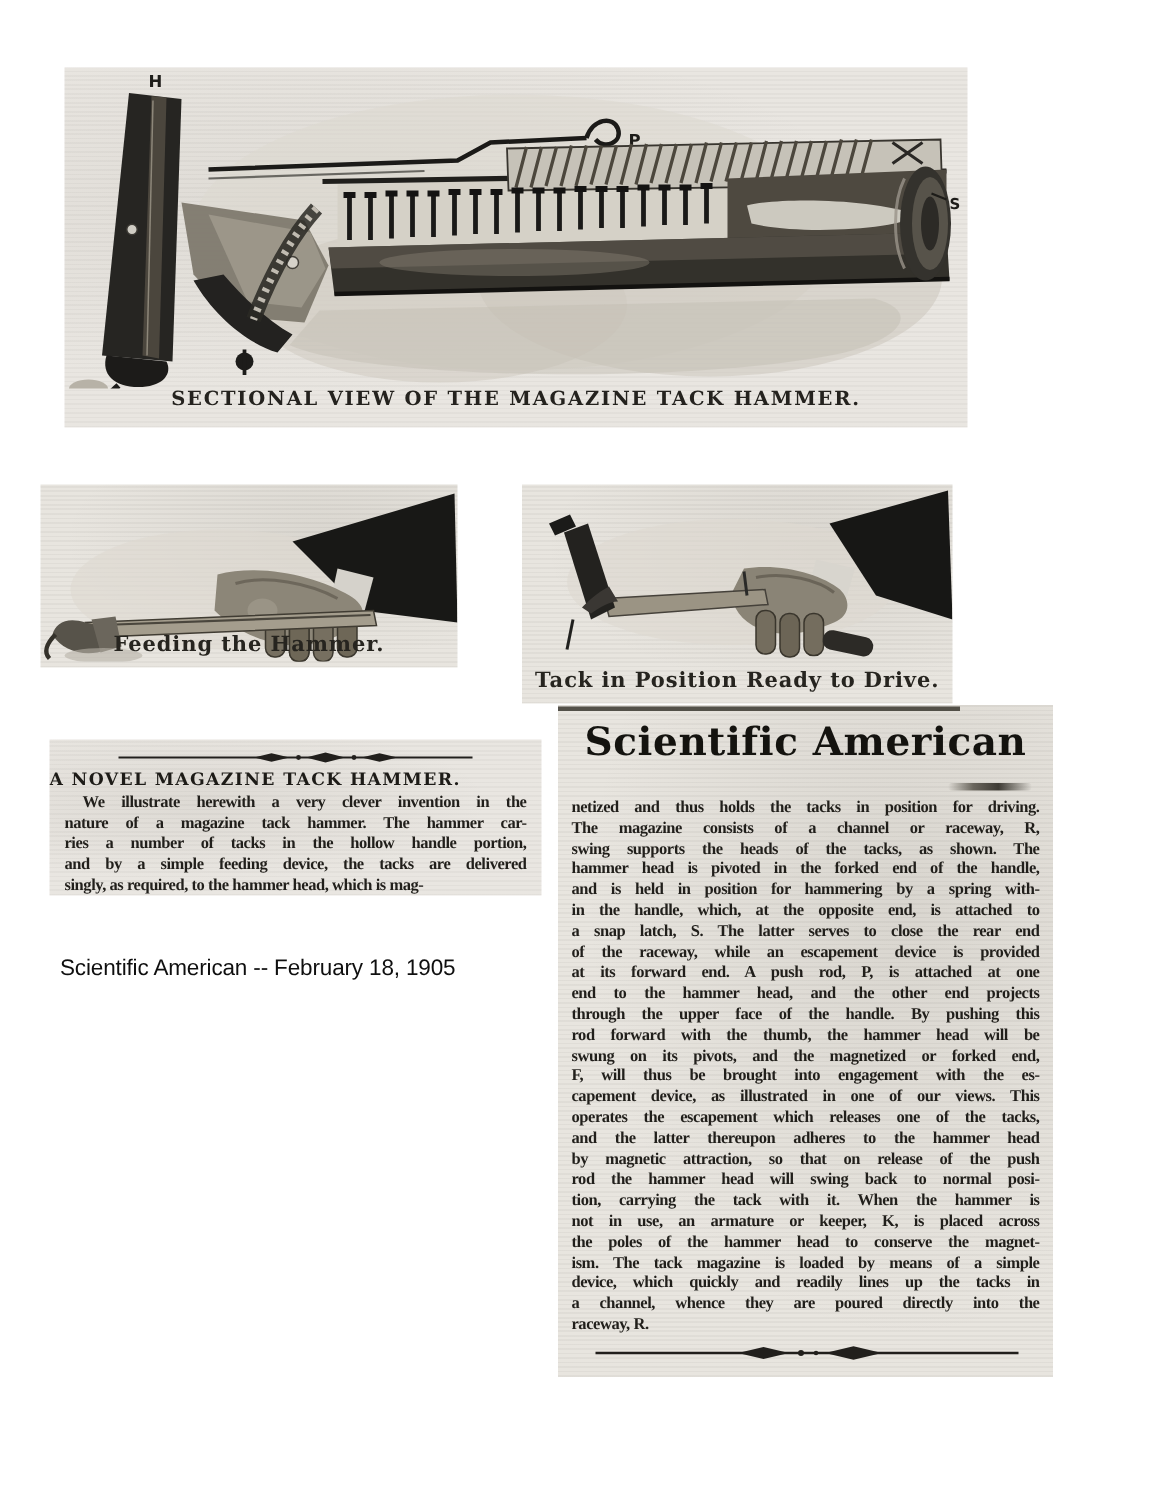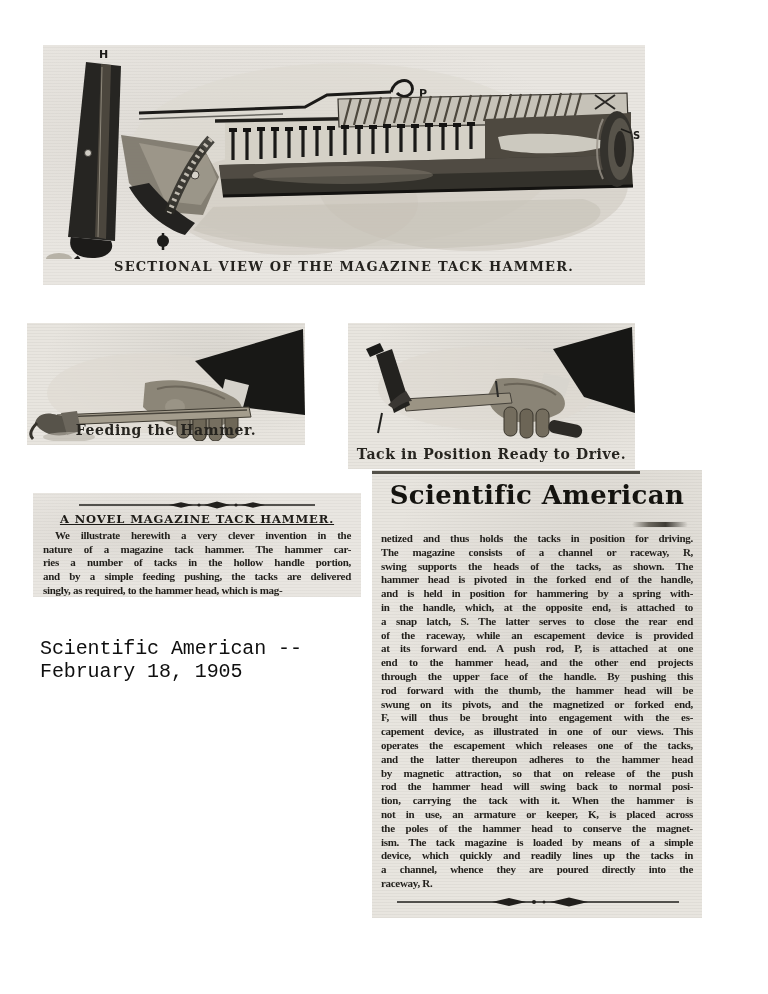--- a/index.html
+++ b/index.html
@@ -21,29 +21,29 @@
   .main-cap{position:absolute;left:0;right:0;bottom:11px;text-align:center;
       font-weight:bold;font-size:13px;letter-spacing:1.2px;color:#24221e;}
   .photo1{left:27px;top:323px;width:278px;height:122px;}
   .photo2{left:348px;top:323px;width:287px;height:146px;}
   .photo1 svg,.photo2 svg{display:block;width:100%;height:118px;}
   .photo-cap{position:absolute;left:0;right:0;bottom:7px;text-align:center;
       font-weight:bold;font-size:14px;letter-spacing:0.6px;color:#26241f;}
   .clip-left{left:33px;top:493px;width:328px;height:104px;padding:0;
       font-family:"Liberation Serif",serif;}
   .clip-left .divider{display:block;margin:7px auto 2px auto;}
-  .clip-left h3{margin:0;text-align:center;font-family:"DejaVu Serif",serif;
-      font-size:11.5px;font-weight:bold;letter-spacing:0.9px;color:#1d1b17;text-decoration:underline;}
+  .clip-left h3{margin:0;font-family:"DejaVu Serif",serif;
+      font-size:11.5px;font-weight:bold;letter-spacing:0.9px;color:#1d1b17;}
   .clip-left .lines{margin:3px 10px 0 10px;}
   .tl{font-weight:bold;font-size:11px;line-height:13.7px;letter-spacing:-0.3px;
       text-align:justify;text-align-last:justify;color:#211f1b;}
   .lines .tl:last-child{text-align-last:left;}
   .clip-left .tl:first-child{text-indent:12px;}
   .credit{position:absolute;left:40px;top:637px;width:340px;
-      font-family:Liberation Mono, monospace;font-size:20px;letter-spacing:-0.1px;color:#0f0f0f;}
+      font-family:Liberation Sans, sans-serif;font-size:15px;letter-spacing:-0.1px;color:#0f0f0f;}
   .clip-right{left:372px;top:470px;width:330px;height:448px;
       font-family:"Liberation Serif",serif;}
   .torn-edge{position:absolute;left:0;top:1px;width:268px;height:3px;background:#39372f;opacity:0.85;}
   .masthead{margin:10px 0 0 0;text-align:center;font-family:"DejaVu Serif",serif;
       font-size:26px;line-height:30px;font-weight:bold;letter-spacing:0.4px;color:#14130f;}
   .smudge{position:absolute;right:14px;top:52px;width:56px;height:5px;border-radius:3px;
       background:linear-gradient(90deg, rgba(0,0,0,0) 0%, #6b675e 30%, #3e3b34 60%, rgba(0,0,0,0) 100%);}
   .clip-right .lines{margin:22px 9px 0 9px;}
   .clip-right .tl{line-height:13.8px;}
   .divider-bottom{display:block;margin:5px auto 0 auto;}
@@ -187,21 +187,21 @@
       <circle cx="122" cy="5" r="1.6" fill="#211f1c"></circle>
       <polygon points="127,5 140,1.6 153,5 140,8.4" fill="#211f1c"></polygon>
       <circle cx="159" cy="5" r="1.6" fill="#211f1c"></circle>
       <polygon points="164,5 176,2.2 188,5 176,7.8" fill="#211f1c"></polygon>
     </svg>
     <h3>A NOVEL MAGAZINE TACK HAMMER.</h3>
     <div class="lines">
         <div class="tl">We illustrate herewith a very clever invention in the</div>
         <div class="tl">nature of a magazine tack hammer.  The hammer car-</div>
         <div class="tl">ries a number of tacks in the hollow handle portion,</div>
-        <div class="tl">and by a simple feeding pushing, the tacks are delivered</div>
+        <div class="tl">and by a simple feeding device, the tacks are delivered</div>
         <div class="tl">singly, as required, to the hammer head, which is mag-</div>
       </div>
   </section>
 
   <div class="credit">Scientific American -- February 18, 1905</div>
 
   <section class="box scanpaper2 clip-right">
     <div class="torn-edge"></div>
     <h2 class="masthead">Scientific American</h2>
     <div class="smudge"></div>

